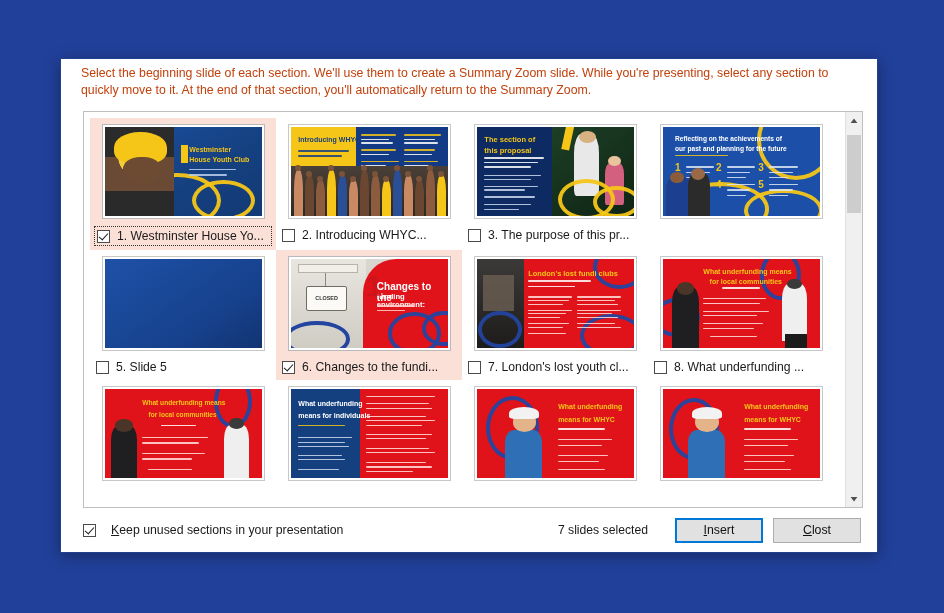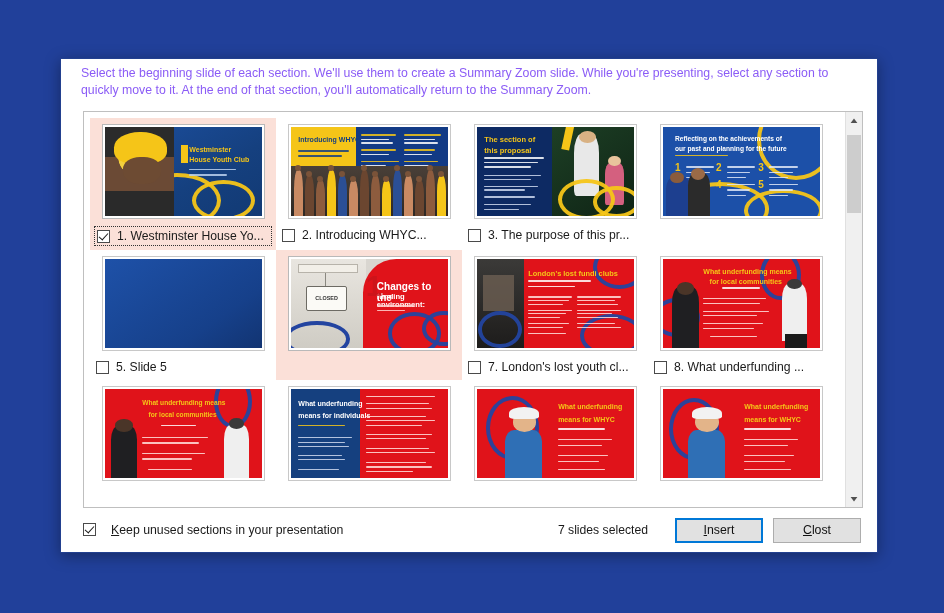--- a/index.html
+++ b/index.html
@@ -33,21 +33,21 @@
   }
   .title-btn {
     width: 45px; height: 30px;
     display: flex; align-items: center; justify-content: center;
     font-size: 14px; color: #111; cursor: default;
   }
   .title-btn.close { font-size: 15px; width: 46px; }
 
   .instructions {
     padding: 6px 20px 2px 20px;
-    font-size: 12.3px; line-height: 17px; color: #8b5cf6;
+    font-size: 12.3px; line-height: 17px; color: #c2410c;
   }
 
   
   .list-wrap {
     position: relative;
     margin: 10px 14px 0 22px;
     border: 1px solid #bfbfbf;
     background: #fff;
     flex: 1 1 auto;
     display: flex;
@@ -127,21 +127,21 @@
     top: 6px; height: 78px;
     background: #cdcdcd;
   }
 
   
   .footer {
     height: 44px; flex: 0 0 44px;
     display: flex; align-items: center;
     padding: 0 16px 0 22px;
   }
-  .keep-cb-row { display: flex; align-items: flex-start; }
+  .keep-cb-row { display: flex; align-items: flex-end; }
   .keep-label {
     font-size: 12.3px; color: #1a1a1a; margin-left: 8px;
   }
   .keep-label u { text-decoration: underline; }
   .spacer { flex: 1 1 auto; }
   .count {
     font-size: 12.2px; color: #1a1a1a; margin-right: 17px;
   }
   .btn {
     width: 88px; height: 25px;
@@ -360,20 +360,24 @@
     <div class="t-txt" style="left:55%;top:26%;color:#ffffff;font-size:10px">Changes to the</div>
     <div class="t-txt" style="left:55%;top:38%;color:#ffffff;font-size:7.6px">funding environment:</div>
     <div class="bar" style="left:55%;top:52%;width:24%;background:#ffd2cf;height:1.3px"></div>
                 <div class="bar" style="left:55%;top:57%;width:18%;background:#ffd2cf;height:1.3px"></div>
     <div class="t-txt" style="left:48%;top:12%;color:#c9151b;font-size:30px;opacity:.8">1</div>
     <div class="ring blue" style="left:62%;top:60%;width:34%;height:48%"></div>
     <div class="ring blue" style="left:84%;top:58%;width:28%;height:40%"></div>
     <div style="position:absolute;left:-4%;top:70%;width:42%;height:40%;border:4px solid #2344a0;border-radius:50%"></div>
               </div>
         </div>
+        <div class="label-row">
+          <span class="cb checked"></span>
+          <span class="label-txt">6. Changes to the fundi...</span>
+        </div>
       </div>
           <div class="slide-cell">
         <div class="thumb-frame">
           <div class="thumb">
                 <div style="position:absolute;inset:0;background:#e0131a"></div>
     <div style="position:absolute;left:0;top:0;width:30%;height:100%;background:
       linear-gradient(180deg,#3b3a38 0,#1d1c1b 100%)"></div>
     <div style="position:absolute;left:4%;top:18%;width:20%;height:40%;background:#6d5f52;opacity:.8"></div>
     <div class="ring blue" style="left:1%;top:58%;width:28%;height:42%"></div>
     <div class="ring blue" style="left:74%;top:-16%;width:34%;height:50%"></div>

